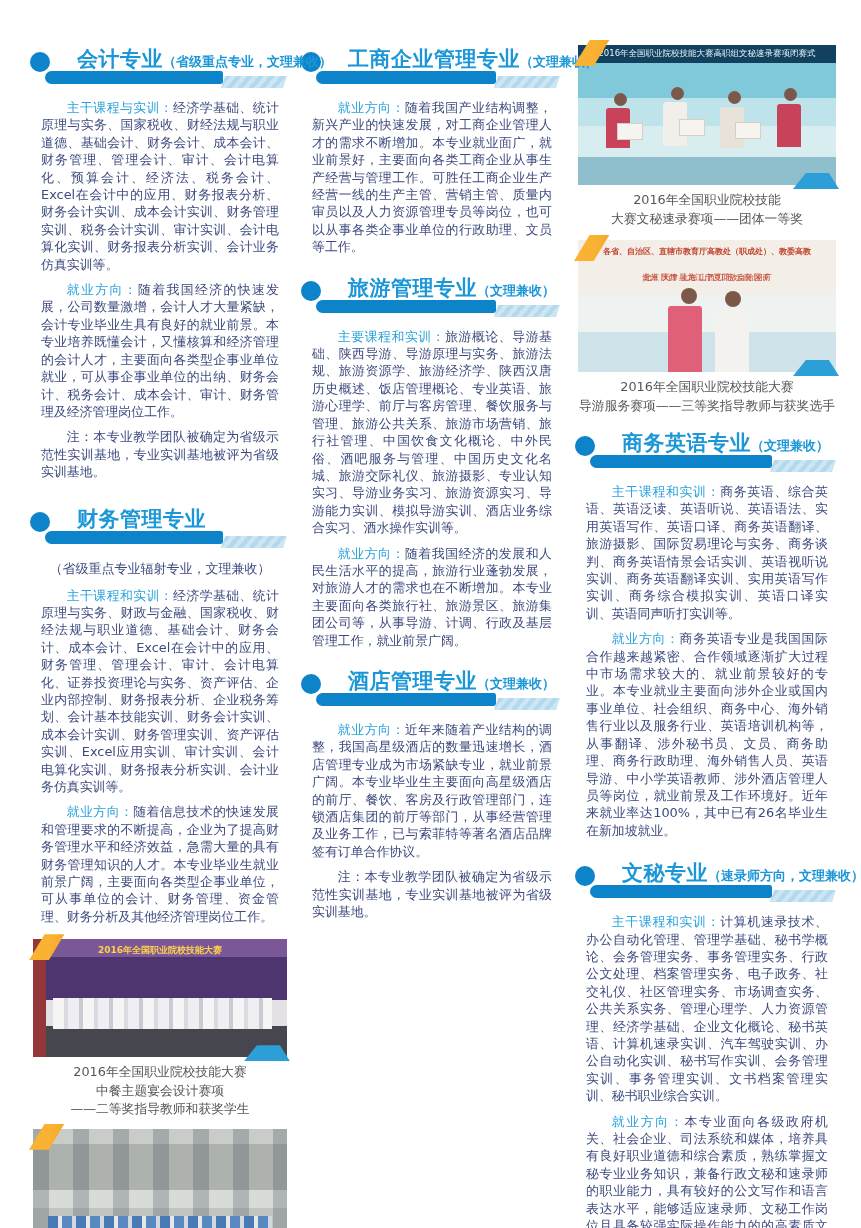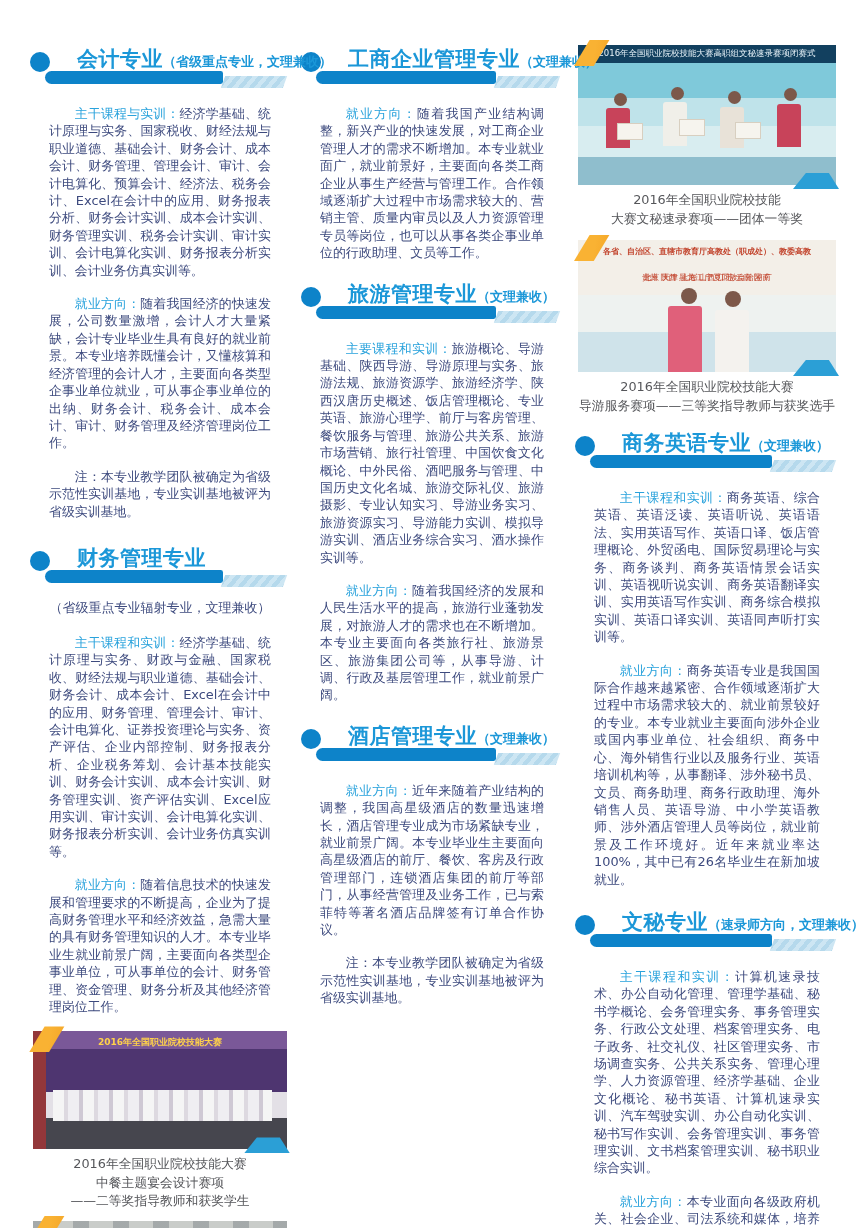--- a/index.html
+++ b/index.html
@@ -23,21 +23,21 @@
     background:#fff; border:10px solid #0d83c9; border-radius:50%; z-index:3; }
   .hdr-bar { position:absolute; left:12px; right:64px; top:26px; height:13px;
     background:#0d83c9; border-radius:8px 3px 3px 8px; z-index:2; }
   .hdr-bar-end { position:absolute; right:2px; top:31px; width:62px; height:12px;
     transform:skewX(-20deg);
     background:repeating-linear-gradient(115deg,#b5d9ec 0 5px,#cde6f3 5px 10px); z-index:1; }
   .hdr-text { position:absolute; left:44px; top:0; white-space:nowrap; z-index:4; }
   .hdr-title { font-size:21px; font-weight:700; color:#1b97d8; letter-spacing:0.5px; }
   .hdr-sub { font-size:13px; font-weight:700; color:#1b97d8; }
 
-  .para { margin:16px; text-indent:2em; text-align:justify; font-size:12.9px;
+  .para { margin:8px; text-indent:2em; text-align:justify; font-size:12.9px;
     line-height:17.4px; color:#3d4a7e; }
   .lead { color:#29a2dc; }
   .center-sub { margin:2px 0 2px; text-align:center; font-size:13px; line-height:20px;
     color:#3d4a7e; }
 
   .photo { position:relative; width:100%; overflow:visible; }
   .photo-img { position:relative; width:100%; height:100%; overflow:hidden; }
   .corner-orange { position:absolute; left:-4px; top:-5px; width:52px; height:26px;
     background:linear-gradient(100deg,#f9b233 40%,#ef9a1d 100%);
     clip-path:polygon(0 100%, 30% 0, 68% 0, 38% 100%); z-index:5; }
@@ -122,21 +122,21 @@
 
   <div class="col col2">
 
     <section class="sec">
       <div class="sec-hdr">
         <span class="hdr-circle"></span>
         <span class="hdr-bar"></span>
         <span class="hdr-bar-end"></span>
         <div class="hdr-text"><span class="hdr-title">工商企业管理专业</span><span class="hdr-sub">（文理兼收）</span></div>
       </div>
-      <p class="para"><span class="lead">就业方向：</span><span>随着我国产业结构调整，新兴产业的快速发展，对工商企业管理人才的需求不断增加。本专业就业面广，就业前景好，主要面向各类工商企业从事生产经营与管理工作。合作领域逐渐扩大过程中市场需求较大的、营销主管、质量内审员以及人力资源管理专员等岗位，也可以从事各类企事业单位的行政助理、文员等工作。</span></p>
+      <p class="para"><span class="lead">就业方向：</span><span>随着我国产业结构调整，新兴产业的快速发展，对工商企业管理人才的需求不断增加。本专业就业面广，就业前景好，主要面向各类工商企业从事生产经营与管理工作。可胜任工商企业生产经营一线的生产主管、营销主管、质量内审员以及人力资源管理专员等岗位，也可以从事各类企事业单位的行政助理、文员等工作。</span></p>
     </section>
 
     <section class="sec" style="margin-top:18px;">
       <div class="sec-hdr">
         <span class="hdr-circle"></span>
         <span class="hdr-bar"></span>
         <span class="hdr-bar-end"></span>
         <div class="hdr-text"><span class="hdr-title">旅游管理专业</span><span class="hdr-sub">（文理兼收）</span></div>
       </div>
       <p class="para"><span class="lead">主要课程和实训：</span><span>旅游概论、导游基础、陕西导游、导游原理与实务、旅游法规、旅游资源学、旅游经济学、陕西汉唐历史概述、饭店管理概论、专业英语、旅游心理学、前厅与客房管理、餐饮服务与管理、旅游公共关系、旅游市场营销、旅行社管理、中国饮食文化概论、中外民俗、酒吧服务与管理、中国历史文化名城、旅游交际礼仪、旅游摄影、专业认知实习、导游业务实习、旅游资源实习、导游能力实训、模拟导游实训、酒店业务综合实习、酒水操作实训等。</span></p>
@@ -198,21 +198,21 @@
       <span style="display:block">导游服务赛项——三等奖指导教师与获奖选手</span>
     </p>
 
     <section class="sec" style="margin-top:14px;">
       <div class="sec-hdr">
         <span class="hdr-circle"></span>
         <span class="hdr-bar"></span>
         <span class="hdr-bar-end"></span>
         <div class="hdr-text"><span class="hdr-title">商务英语专业</span><span class="hdr-sub">（文理兼收）</span></div>
       </div>
-      <p class="para"><span class="lead">主干课程和实训：</span><span>商务英语、综合英语、英语泛读、英语听说、英语语法、实用英语写作、英语口译、饭店管理概论、外贸函电、国际贸易理论与实务、商务谈判、商务英语情景会话实训、英语视听说实训、商务英语翻译实训、实用英语写作实训、商务综合模拟实训、英语口译实训、英语同声听打实训等。</span></p>
+      <p class="para"><span class="lead">主干课程和实训：</span><span>商务英语、综合英语、英语泛读、英语听说、英语语法、实用英语写作、英语口译、商务英语翻译、旅游摄影、国际贸易理论与实务、商务谈判、商务英语情景会话实训、英语视听说实训、商务英语翻译实训、实用英语写作实训、商务综合模拟实训、英语口译实训、英语同声听打实训等。</span></p>
       <p class="para"><span class="lead">就业方向：</span><span>商务英语专业是我国国际合作越来越紧密、合作领域逐渐扩大过程中市场需求较大的、就业前景较好的专业。本专业就业主要面向涉外企业或国内事业单位、社会组织、商务中心、海外销售行业以及服务行业、英语培训机构等，从事翻译、涉外秘书员、文员、商务助理、商务行政助理、海外销售人员、英语导游、中小学英语教师、涉外酒店管理人员等岗位，就业前景及工作环境好。近年来就业率达100%，其中已有26名毕业生在新加坡就业。</span></p>
     </section>
 
     <section class="sec" style="margin-top:20px;">
       <div class="sec-hdr">
         <span class="hdr-circle"></span>
         <span class="hdr-bar"></span>
         <span class="hdr-bar-end"></span>
         <div class="hdr-text"><span class="hdr-title">文秘专业</span><span class="hdr-sub">（速录师方向，文理兼收）</span></div>
       </div>

